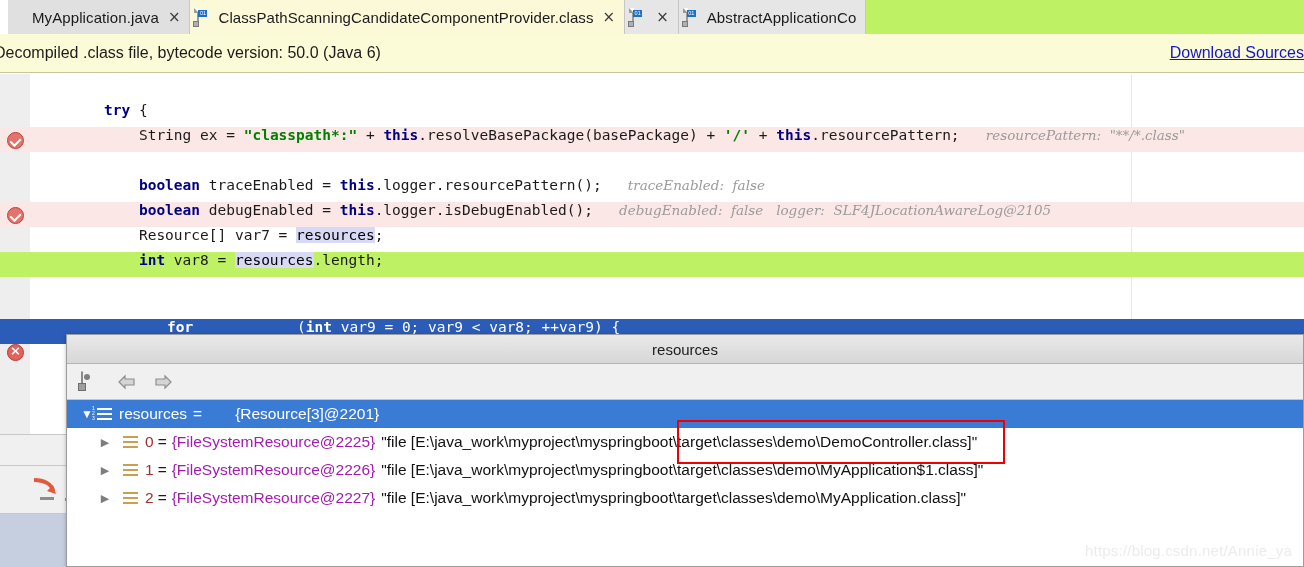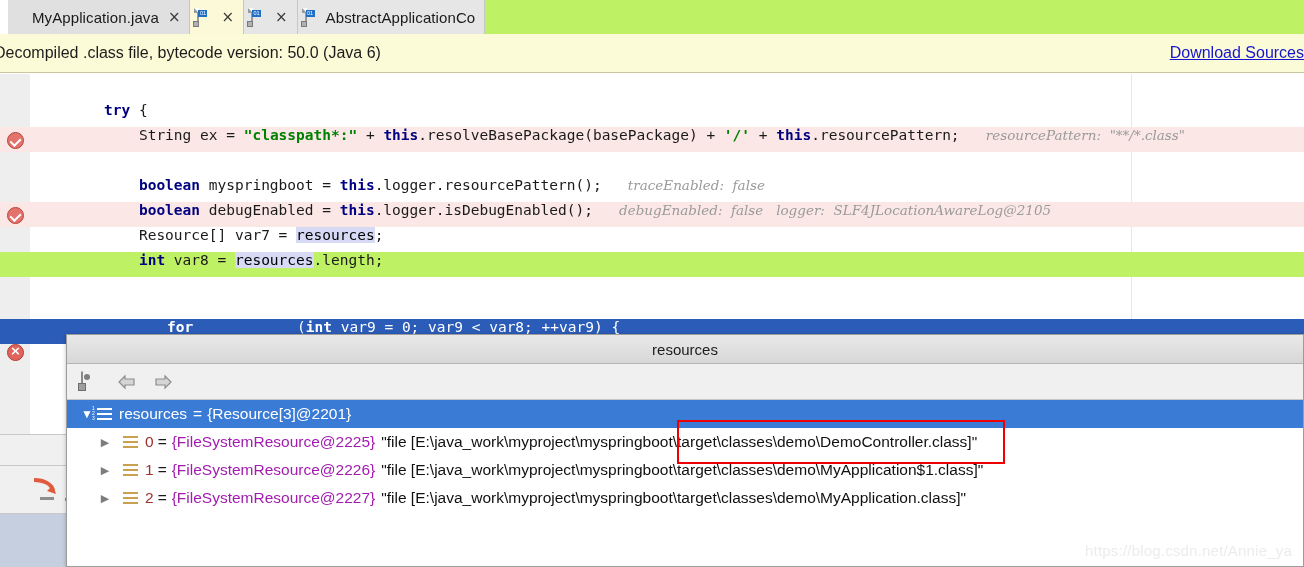--- a/index.html
+++ b/index.html
@@ -191,21 +191,21 @@
   .arr-icon .bar.b3{top:11px;}
   .trow.sel .arr-icon .bar{background:#ffffff;}
   .trow.sel .arr-icon .num{color:#ffffff;}
   .arr-icon .num{
     position:absolute;left:-5px;top:-1px;font-size:5px;color:#2f7a2f;line-height:5px;
   }
   .idx{color:#a03030;margin-right:4px;}
   .eq{color:#1a1a1a;margin-right:5px;}
   .trow.sel .eq{color:#fff;}
   .ref{color:#a21caf;margin-right:6px;}
-  .trow.sel .ref{color:#ffffff;}
+  .trow.sel .ref{color:#ffffff;margin-left:28px;}
   .val{color:#111;}
   .trow.sel .val{color:#ffffff;}
 
   .redbox{
     position:absolute;border:2.5px solid #ee0000;
     box-sizing:border-box;pointer-events:none;
   }
 
   
   .leftpanel{
@@ -240,20 +240,21 @@
     <div class="tab active-left" style="margin-left:-4px;">
       <span class="tab-icon"><span class="icon-java"></span></span>
       <span class="tab-label">MyApplication.java</span>
       <span class="tab-close">×</span>
     </div>
 
     <div class="tab selected">
       <span class="tab-icon">
         <span class="icon-class"><span class="badge">01</span><span class="lock"></span></span>
       </span>
+      <span class="tab-label">ClassPathScanningCandidateComponentProvider.class</span>
       <span class="tab-close">×</span>
     </div>
 
     <div class="tab">
       <span class="tab-icon">
         <span class="icon-class"><span class="badge">01</span><span class="lock"></span></span>
       </span>
       <span class="tab-close">×</span>
     </div>
 
@@ -282,21 +283,21 @@
       <div class="line" style="top:28px;">
         <span class="code"><span class="kw">try</span><span class="plain"> {</span></span>
       </div>
 
       <div class="line hl-red" style="top:53px;">
         <span class="code"><span class="plain">    String ex = </span><span class="str">"classpath*:"</span><span class="plain"> + </span><span class="kw">this</span><span class="plain">.resolveBasePackage(basePackage) + </span><span class="str">'/'</span><span class="plain"> + </span><span class="kw">this</span><span class="plain">.resourcePattern;   </span><span class="hint">resourcePattern:  "**/*.class"</span></span>
       </div>
 
 
       <div class="line" style="top:103px;">
-        <span class="code"><span class="kw">    boolean</span><span class="plain"> myspringboot = </span><span class="kw">this</span><span class="plain">.logger.resourcePattern();   </span><span class="hint">traceEnabled:  false</span></span>
+        <span class="code"><span class="kw">    boolean</span><span class="plain"> traceEnabled = </span><span class="kw">this</span><span class="plain">.logger.resourcePattern();   </span><span class="hint">traceEnabled:  false</span></span>
       </div>
 
       <div class="line hl-red" style="top:128px;">
         <span class="code"><span class="kw">    boolean</span><span class="plain"> debugEnabled = </span><span class="kw">this</span><span class="plain">.logger.isDebugEnabled();   </span><span class="hint">debugEnabled:  false   logger:  SLF4JLocationAwareLog@2105</span></span>
       </div>
 
       <div class="line" style="top:153px;">
         <span class="code"><span class="plain">    Resource[] var7 = </span><span class="varhl2">resources</span><span class="plain">;</span></span>
       </div>
 

